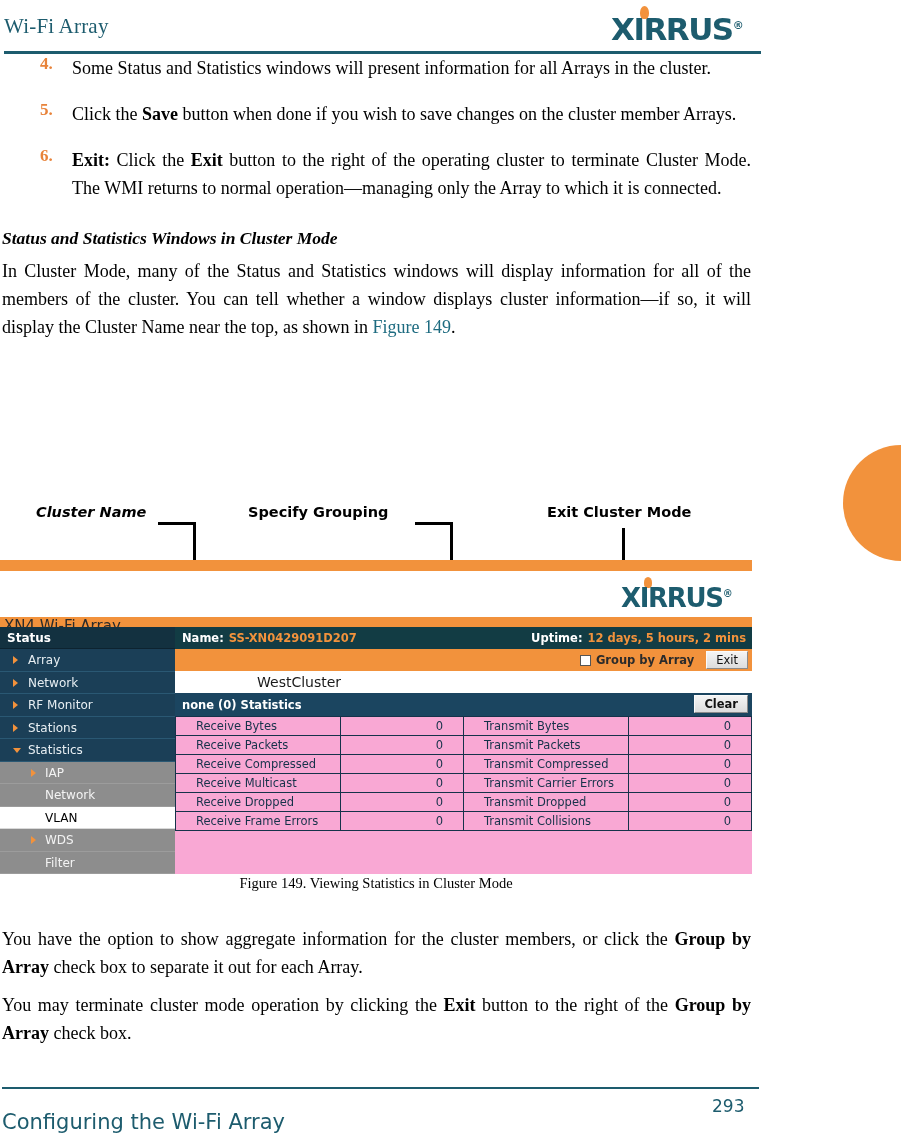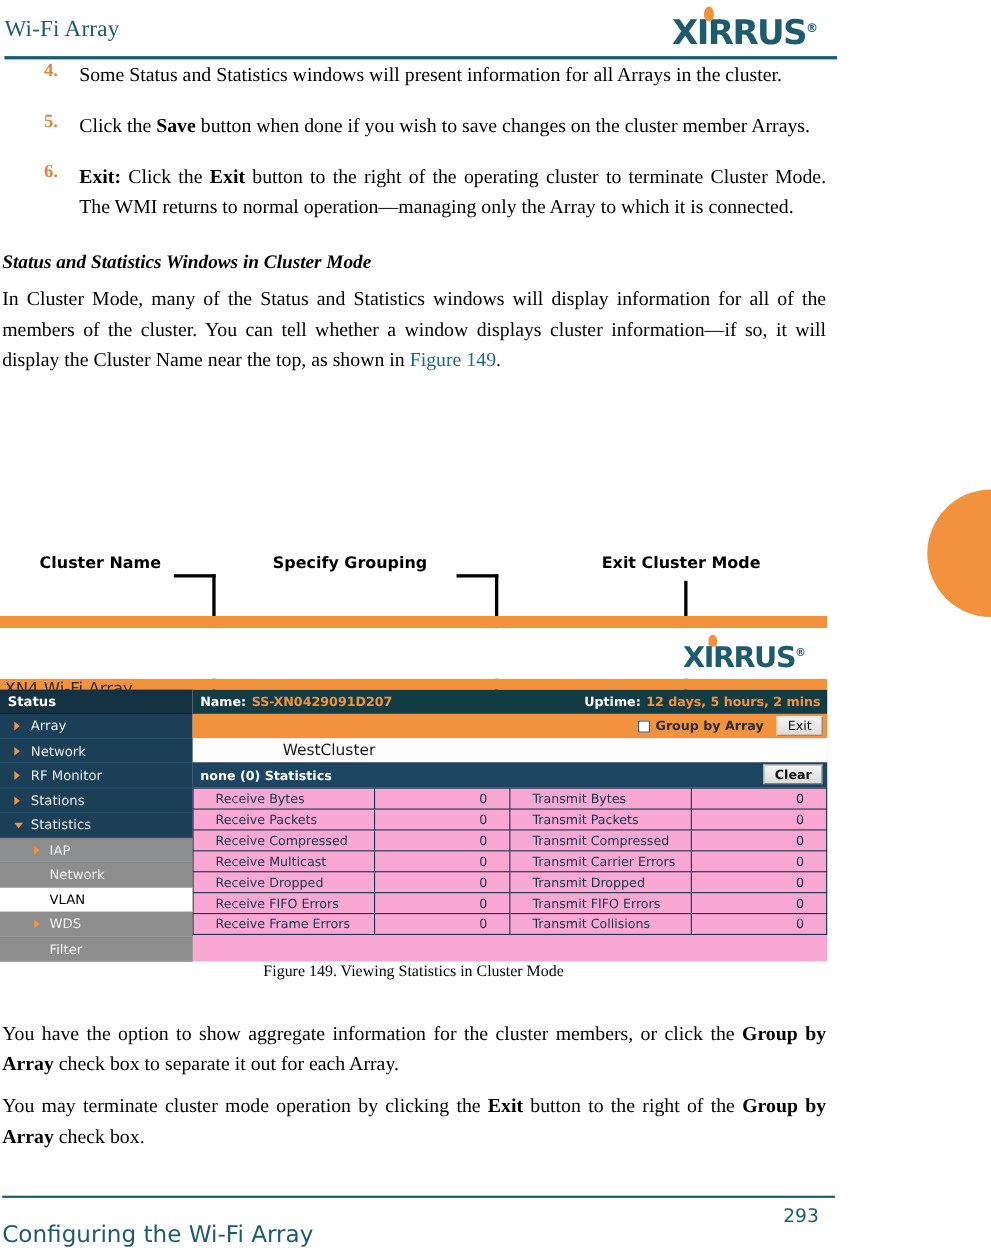--- a/index.html
+++ b/index.html
@@ -404,21 +404,21 @@
   </ol>
 
   <h3 class="subhead">Status and Statistics Windows in Cluster Mode</h3>
 
   <p class="para">
     <span>In Cluster Mode, many of the Status and Statistics windows will display information for all of the members of the cluster. You can tell whether a window displays cluster information—if so, it will display the Cluster Name near the top, as shown in </span><span class="figref">Figure 149</span><span>.</span>
   </p>
 </div>
 
 <div class="callouts">
-  <div class="callout-label" style="left:36px; top:6px;">Cluster Name</div>
+  <div class="callout-label" style="left:36px; top:6px;font-style:italic;">Cluster Name</div>
   <div class="lead" style="left:158px; top:24px; width:38px; height:3px;"></div>
   <div class="lead" style="left:193px; top:24px; width:3px; height:150px;"></div>
 
   <div class="callout-label" style="left:248px; top:6px;">Specify Grouping</div>
   <div class="lead" style="left:415px; top:24px; width:38px; height:3px;"></div>
   <div class="lead" style="left:450px; top:24px; width:3px; height:130px;"></div>
 
   <div class="callout-label" style="left:547px; top:6px;">Exit Cluster Mode</div>
   <div class="lead" style="left:622px; top:30px; width:3px; height:124px;"></div>
 </div>
@@ -533,26 +533,20 @@
               <td class="k">Transmit Carrier Errors</td>
               <td class="v">0</td>
             </tr>
             <tr>
               <td class="k">Receive Dropped</td>
               <td class="v">0</td>
               <td class="k">Transmit Dropped</td>
               <td class="v">0</td>
             </tr>
             <tr>
-              <td class="k">Receive FIFO Errors</td>
-              <td class="v">0</td>
-              <td class="k">Transmit FIFO Errors</td>
-              <td class="v">0</td>
-            </tr>
-            <tr>
               <td class="k">Receive Frame Errors</td>
               <td class="v">0</td>
               <td class="k">Transmit Collisions</td>
               <td class="v">0</td>
             </tr>
           </tbody>
       </table>
 
     </div>
   </div>

